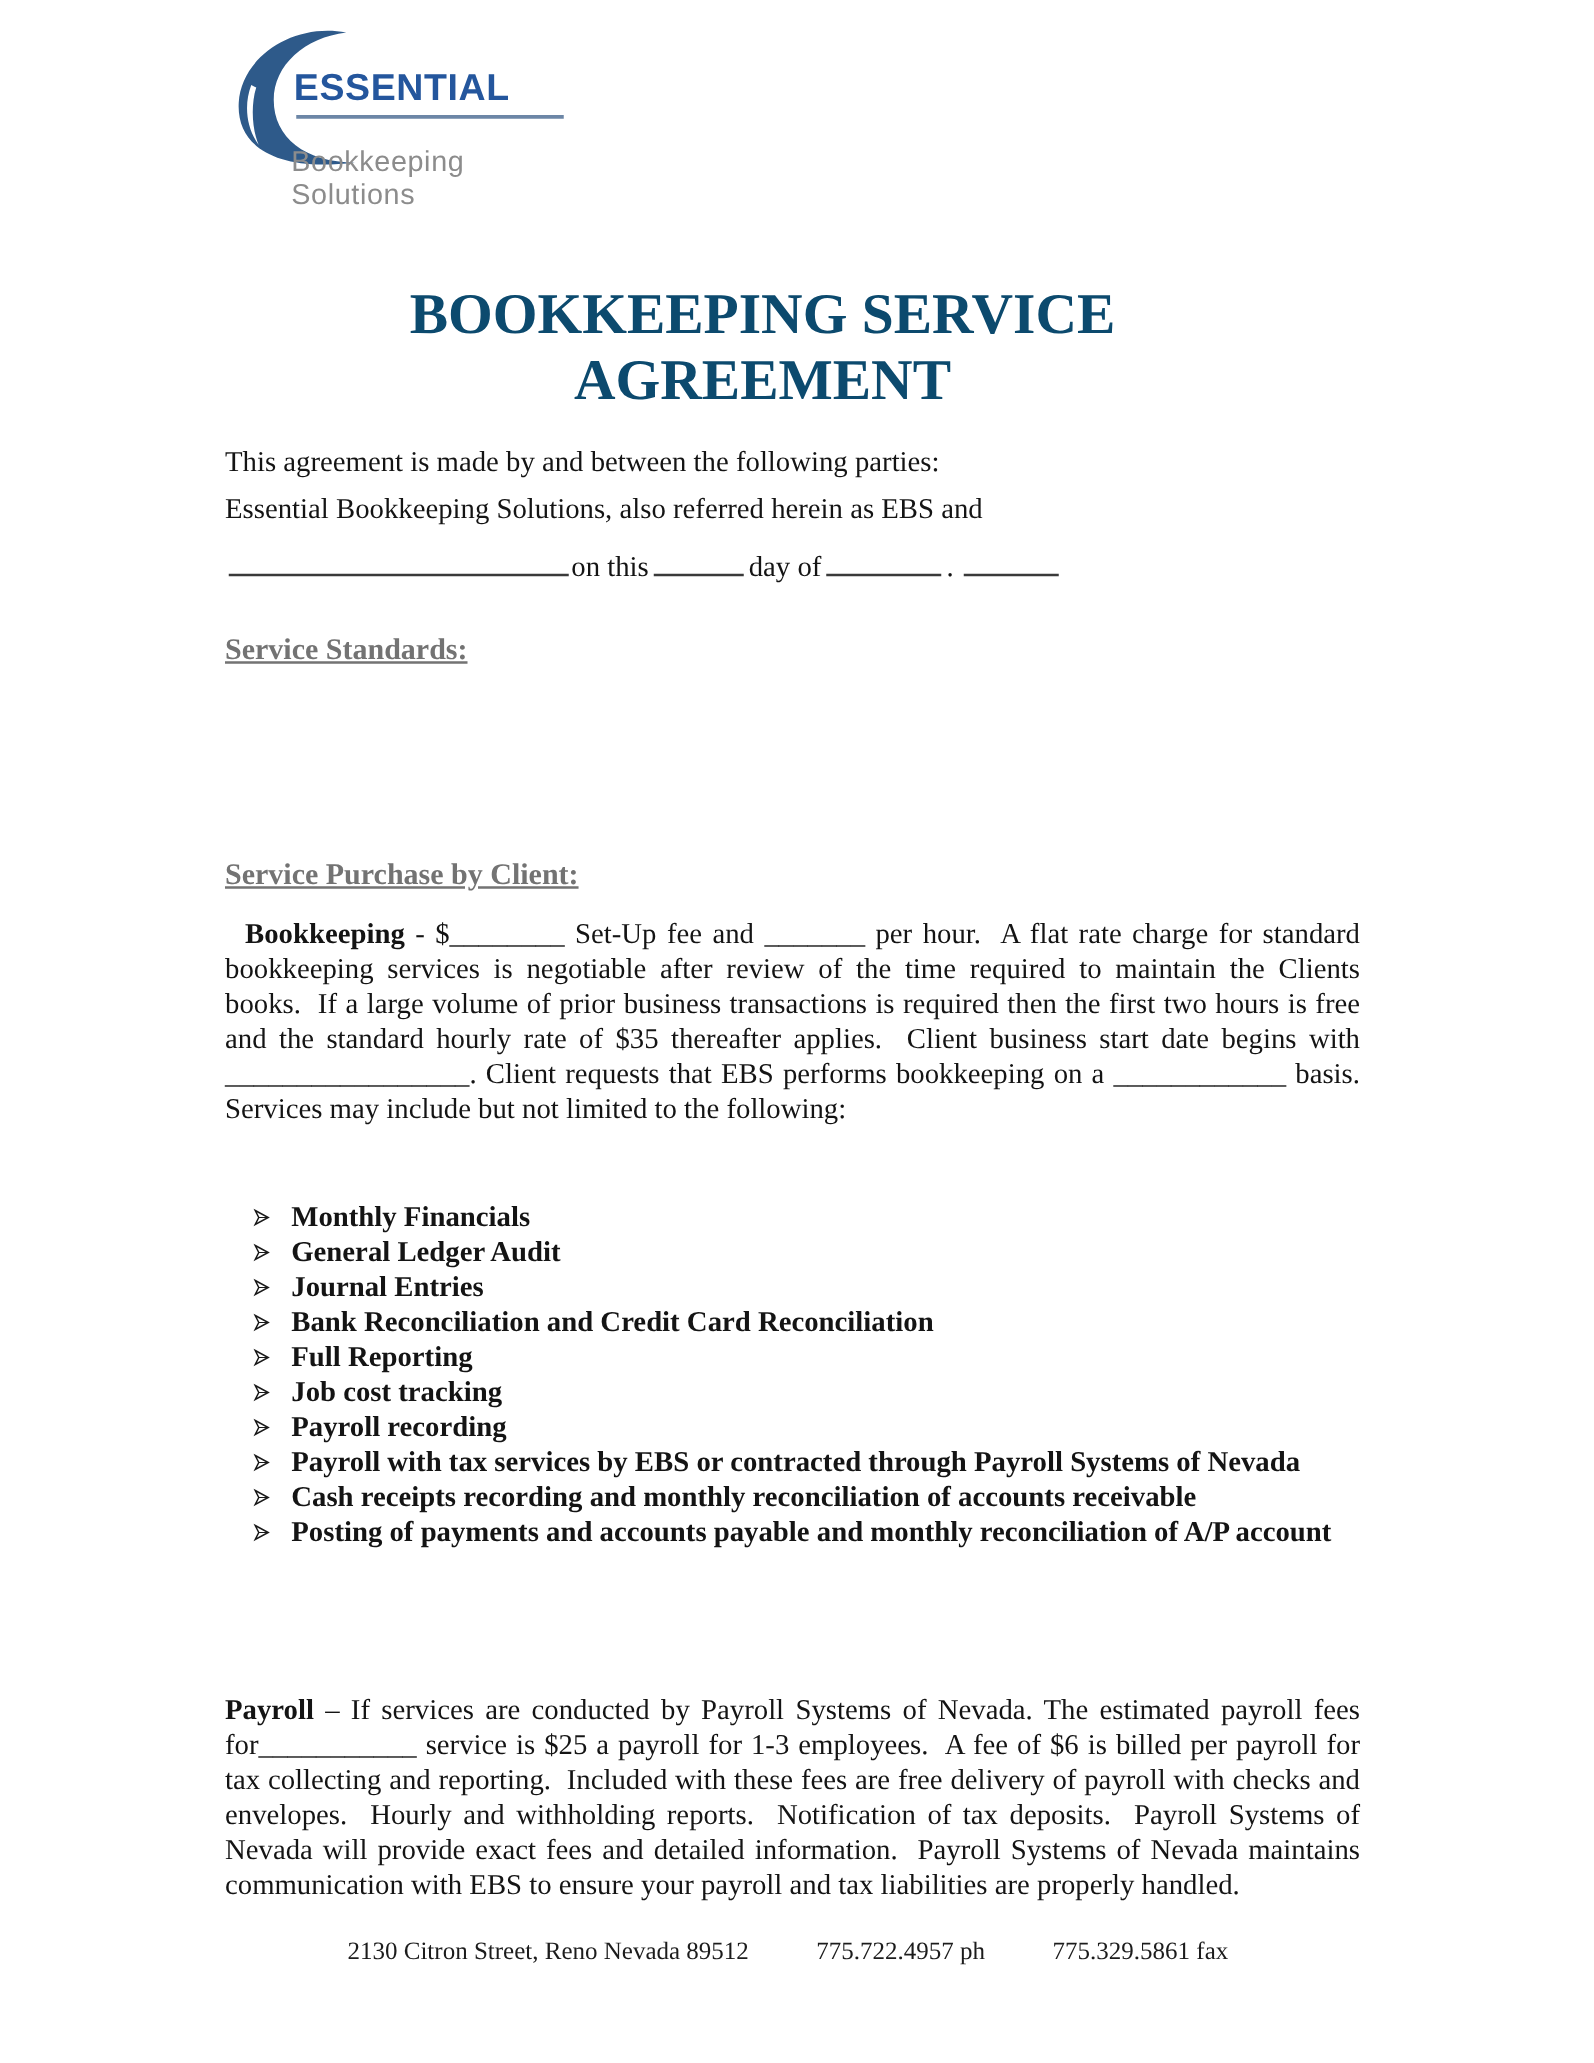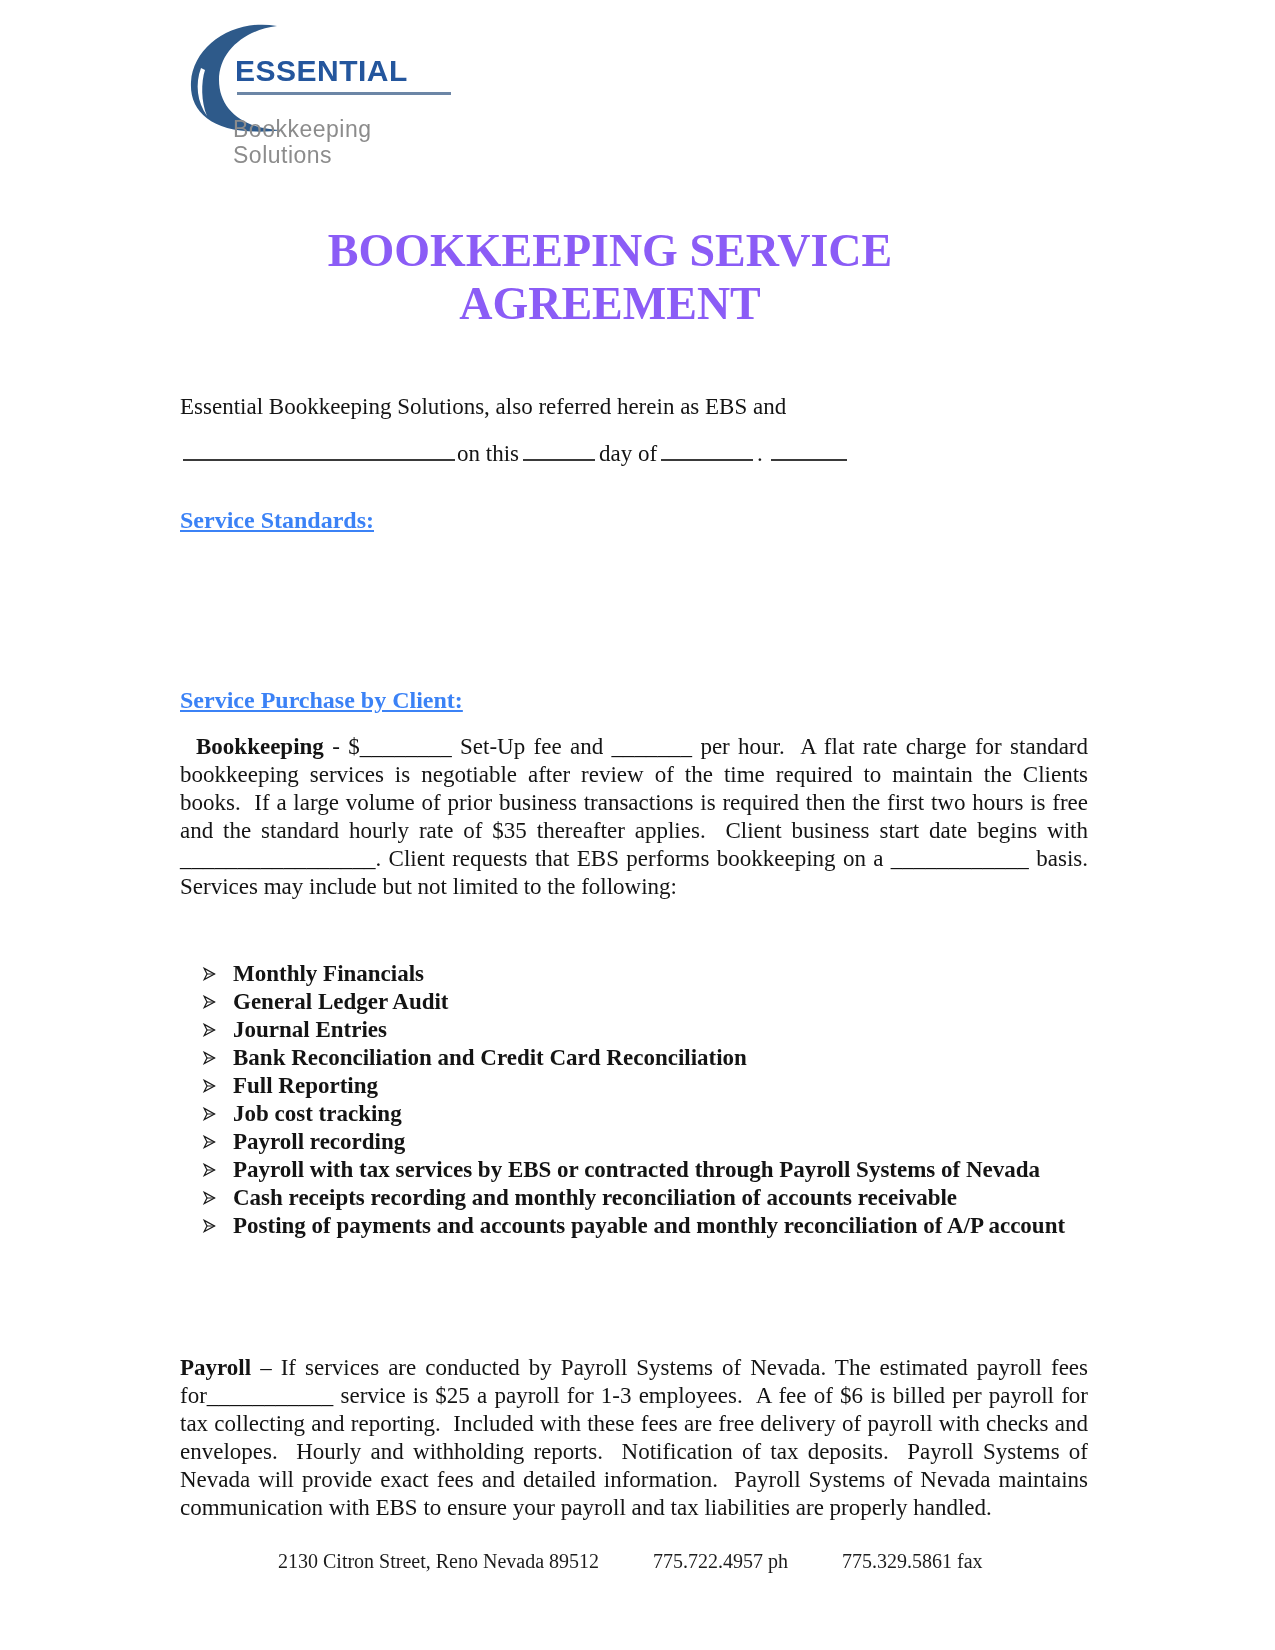--- a/index.html
+++ b/index.html
@@ -10,40 +10,40 @@
   .logo{position:absolute;left:188px;top:12px;width:280px;height:130px;}
   .crescent{position:absolute;left:0;top:6px;width:102px;height:118px;}
   .brand{position:absolute;left:47px;top:44px;font-family:"Liberation Sans",sans-serif;
          font-weight:bold;font-size:30px;line-height:30px;color:#24569d;letter-spacing:.5px;}
   .logo-divider{position:absolute;left:49px;top:80px;width:214px;height:3px;background:#6c86a6;}
   .tagline{position:absolute;left:45px;top:88px;font-family:"Liberation Sans",sans-serif;
            font-size:23px;line-height:26px;color:#8c8c8c;letter-spacing:.5px;margin-top:16px;}
 
   
   .title{position:absolute;left:156px;top:224px;width:908px;margin:0;text-align:center;
-         font-weight:bold;font-size:46px;line-height:53px;color:#8b5cf6;}
+         font-weight:bold;font-size:46px;line-height:53px;color:#0c4a6e;}
   .tline{display:block;}
 
   
   .body{font-size:23px;line-height:28px;margin:0;}
   .just{text-align:justify;}
   .abs{position:absolute;left:180px;width:908px;}
 
   .intro1{top:356px;}
   .intro2{top:393px;}
 
   .fillline{top:438px;left:183px;}
   .blank{display:inline-block;border-bottom:2px solid #3a3a3a;height:21px;vertical-align:baseline;}
   .b1{width:272px;margin-right:2px;}
   .b2{width:72px;margin:0 4px;}
   .b3{width:92px;margin:0 4px;}
   .b4{width:76px;margin-left:8px;}
 
   .h2{position:absolute;left:180px;margin:0;font-size:24px;line-height:28px;font-weight:bold;
-      text-decoration:underline;color:#3b82f6;}
+      text-decoration:underline;color:#737373;}
   .hs{top:506px;}
   .ss-body{top:547px;}
   .hp{top:686px;text-align:center;}
 
   .bk{top:733px;text-indent:16px;}
 
   
   .svc-list{position:absolute;left:163px;top:960px;width:908px;margin:0;padding:0;list-style:none;font-weight:bold;}
   .svc-list li{display:flex;align-items:flex-start;font-size:23px;line-height:28px;}
   .bullet{flex:0 0 32px;margin-left:38px;padding-top:6px;}
@@ -69,20 +69,21 @@
     <div class="brand">ESSENTIAL</div>
     <div class="logo-divider"></div>
     <div class="tagline">Bookkeeping Solutions</div>
   </div>
 
   <h1 class="title">
     <span class="tline">BOOKKEEPING SERVICE</span>
     <span class="tline">AGREEMENT</span>
   </h1>
 
+  <p class="body abs intro1">This agreement is made by and between the following parties:</p>
   <p class="body abs intro2">Essential Bookkeeping Solutions, also referred herein as EBS and</p>
 
   <div class="body abs fillline">
     <span class="blank b1"></span><span>on this</span><span class="blank b2"></span><span>day of</span><span class="blank b3"></span><span>.</span><span class="blank b4"></span>
   </div>
 
   <h2 class="h2 hs">Service Standards:</h2>
 
   <h2 class="h2 hp">Service Purchase by Client:</h2>
 

